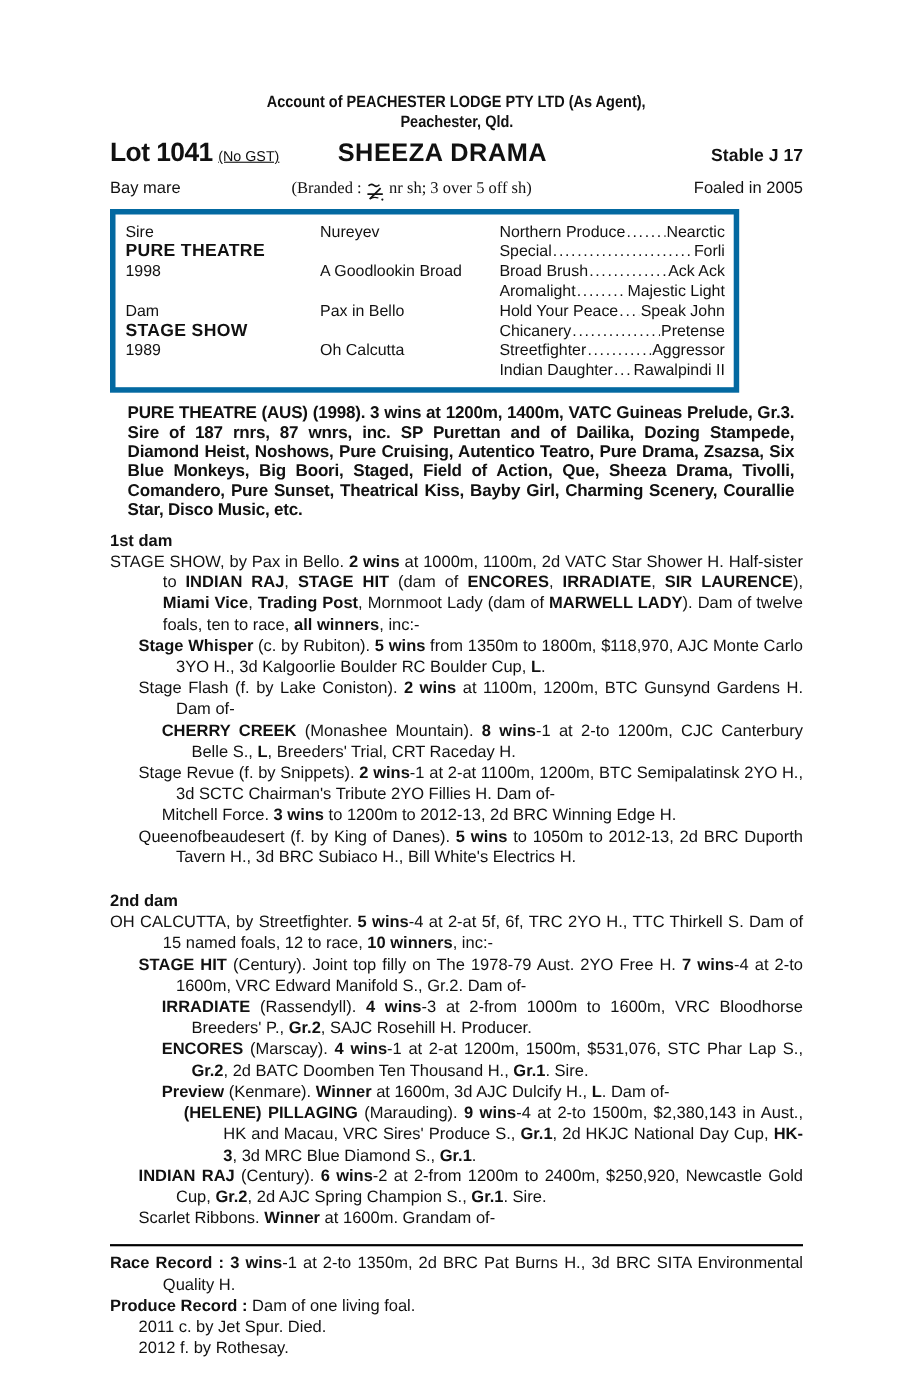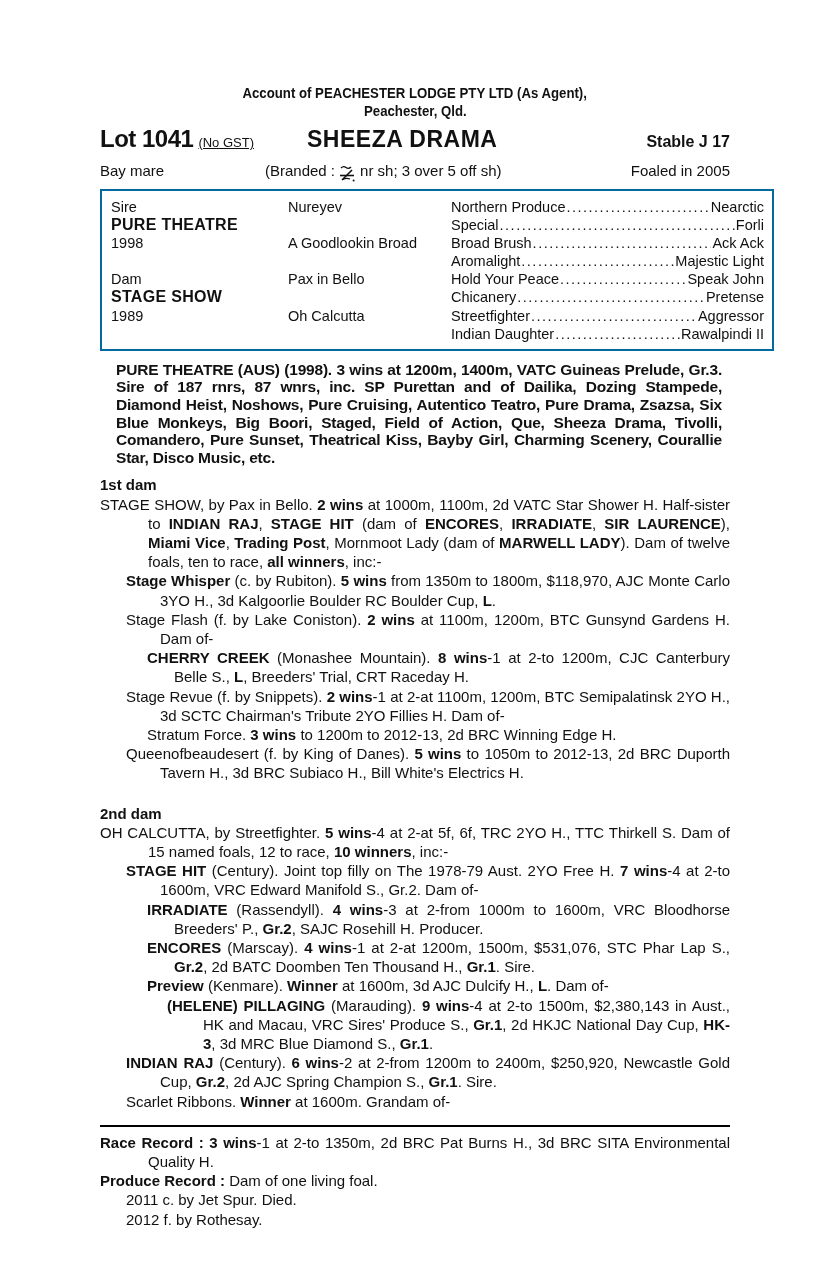--- a/index.html
+++ b/index.html
@@ -15,25 +15,25 @@
   
   .account{width:630px;text-align:center;font-weight:bold;font-size:15px;line-height:18px;}
   .account .cond{display:inline-block;transform:scaleX(0.88);transform-origin:center;letter-spacing:0;white-space:nowrap;}
   .lot-line{display:flex;align-items:baseline;margin-top:5px;}
   .lot-label{font-weight:bold;font-size:24px;letter-spacing:-0.5px;}
   .gst{font-size:13px;margin-left:5px;text-decoration:underline;}
   .horse-name{font-weight:bold;font-size:23px;margin-left:53px;letter-spacing:0.5px;}
   .stable{font-weight:bold;font-size:16px;margin-left:auto;}
   .desc-line{display:flex;align-items:baseline;font-size:15px;margin-top:9px;}
   .desc-left{width:165px;}
-  .desc-mid{flex:1;display:flex;align-items:flex-start;gap:4px;}
+  .desc-mid{flex:1;display:flex;align-items:center;gap:4px;font-family:Liberation Serif, serif;}
   .desc-right{margin-left:auto;}
   .brand-svg{position:relative;top:2px;}
   
-  .ped-box{box-sizing:border-box;border:2px solid #0369a1;margin-top:9px;padding:7px 8px 6px 9px;width:674px;}
+  .ped-box{box-sizing:border-box;border:5px solid #0369a1;margin-top:9px;padding:7px 8px 6px 9px;width:572px;}
   .ped-row{display:flex;align-items:baseline;height:18.1px;font-size:14.5px;line-height:18px;}
   .ped-c1{width:177px;flex:0 0 177px;}
   .ped-c1.b{font-size:16px;letter-spacing:0.3px;}
   .ped-c2{width:163px;flex:0 0 163px;}
   .ped-c3{flex:1;display:flex;align-items:baseline;overflow:hidden;}
   .anc1,.anc2{white-space:nowrap;}
   .leader{flex:1;overflow:hidden;white-space:nowrap;min-width:8px;margin:0 1px;}
   .leader::after{content:"........................................................................................";letter-spacing:1.5px;font-size:14.5px;}
   
   .sire-para{margin:10px 8px 0 16px;font-weight:bold;font-size:15.5px;line-height:17.6px;text-align:justify;letter-spacing:-0.2px;}
@@ -162,21 +162,21 @@
 
     <div class="sire-para">PURE THEATRE (AUS) (1998). 3 wins at 1200m, 1400m, VATC Guineas Prelude, Gr.3. Sire of 187 rnrs, 87 wnrs, inc. SP Purettan and of Dailika, Dozing Stampede, Diamond Heist, Noshows, Pure Cruising, Autentico Teatro, Pure Drama, Zsazsa, Six Blue Monkeys, Big Boori, Staged, Field of Action, Que, Sheeza Drama, Tivolli, Comandero, Pure Sunset, Theatrical Kiss, Bayby Girl, Charming Scenery, Courallie Star, Disco Music, etc.</div>
 
     <div class="sections" id="sections">
         <div class="dam-heading">1st dam</div>
         <div class="para level0"><span>STAGE SHOW, by Pax in Bello. </span><span class="b">2 wins</span><span> at 1000m, 1100m, 2d VATC Star Shower H. Half-sister to </span><span class="b">INDIAN RAJ</span><span>, </span><span class="b">STAGE HIT</span><span> (dam of </span><span class="b">ENCORES</span><span>, </span><span class="b">IRRADIATE</span><span>, </span><span class="b">SIR LAURENCE</span><span>), </span><span class="b">Miami Vice</span><span>, </span><span class="b">Trading Post</span><span>, Mornmoot Lady (dam of </span><span class="b">MARWELL LADY</span><span>). Dam of twelve foals, ten to race, </span><span class="b">all winners</span><span>, inc:-</span></div>
         <div class="para level1"><span class="b">Stage Whisper</span><span> (c. by Rubiton). </span><span class="b">5 wins</span><span> from 1350m to 1800m, $118,970, AJC Monte Carlo 3YO H., 3d Kalgoorlie Boulder RC Boulder Cup, </span><span class="b">L</span><span>.</span></div>
         <div class="para level1"><span>Stage Flash (f. by Lake Coniston). </span><span class="b">2 wins</span><span> at 1100m, 1200m, BTC Gunsynd Gardens H. Dam of-</span></div>
         <div class="para level2"><span class="b">CHERRY CREEK</span><span> (Monashee Mountain). </span><span class="b">8 wins</span><span>-1 at 2-to 1200m, CJC Canterbury Belle S., </span><span class="b">L</span><span>, Breeders' Trial, CRT Raceday H.</span></div>
         <div class="para level1"><span>Stage Revue (f. by Snippets). </span><span class="b">2 wins</span><span>-1 at 2-at 1100m, 1200m, BTC Semipalatinsk 2YO H., 3d SCTC Chairman's Tribute 2YO Fillies H. Dam of-</span></div>
-        <div class="para level2"><span>Stratum Force. </span><span class="b">3 wins</span><span> to 1200m to 2012-13, 2d BRC Winning Edge H.</span></div>
+        <div class="para level2"><span>Mitchell Force. </span><span class="b">3 wins</span><span> to 1200m to 2012-13, 2d BRC Winning Edge H.</span></div>
         <div class="para level1"><span>Queenofbeaudesert (f. by King of Danes). </span><span class="b">5 wins</span><span> to 1050m to 2012-13, 2d BRC Duporth Tavern H., 3d BRC Subiaco H., Bill White's Electrics H.</span></div>
         <div class="dam-heading gap">2nd dam</div>
         <div class="para level0"><span>OH CALCUTTA, by Streetfighter. </span><span class="b">5 wins</span><span>-4 at 2-at 5f, 6f, TRC 2YO H., TTC Thirkell S. Dam of 15 named foals, 12 to race, </span><span class="b">10 winners</span><span>, inc:-</span></div>
         <div class="para level1"><span class="b">STAGE HIT</span><span> (Century). Joint top filly on The 1978-79 Aust. 2YO Free H. </span><span class="b">7 wins</span><span>-4 at 2-to 1600m, VRC Edward Manifold S., Gr.2. Dam of-</span></div>
         <div class="para level2"><span class="b">IRRADIATE</span><span> (Rassendyll). </span><span class="b">4 wins</span><span>-3 at 2-from 1000m to 1600m, VRC Bloodhorse Breeders' P., </span><span class="b">Gr.2</span><span>, SAJC Rosehill H. Producer.</span></div>
         <div class="para level2"><span class="b">ENCORES</span><span> (Marscay). </span><span class="b">4 wins</span><span>-1 at 2-at 1200m, 1500m, $531,076, STC Phar Lap S., </span><span class="b">Gr.2</span><span>, 2d BATC Doomben Ten Thousand H., </span><span class="b">Gr.1</span><span>. Sire.</span></div>
         <div class="para level2"><span class="b">Preview</span><span> (Kenmare). </span><span class="b">Winner</span><span> at 1600m, 3d AJC Dulcify H., </span><span class="b">L</span><span>. Dam of-</span></div>
         <div class="para level3"><span class="b">(HELENE) PILLAGING</span><span> (Marauding). </span><span class="b">9 wins</span><span>-4 at 2-to 1500m, $2,380,143 in Aust., HK and Macau, VRC Sires' Produce S., </span><span class="b">Gr.1</span><span>, 2d HKJC National Day Cup, </span><span class="b">HK-3</span><span>, 3d MRC Blue Diamond S., </span><span class="b">Gr.1</span><span>.</span></div>
         <div class="para level1"><span class="b">INDIAN RAJ</span><span> (Century). </span><span class="b">6 wins</span><span>-2 at 2-from 1200m to 2400m, $250,920, Newcastle Gold Cup, </span><span class="b">Gr.2</span><span>, 2d AJC Spring Champion S., </span><span class="b">Gr.1</span><span>. Sire.</span></div>
         <div class="para level1"><span>Scarlet Ribbons. </span><span class="b">Winner</span><span> at 1600m. Grandam of-</span></div>

